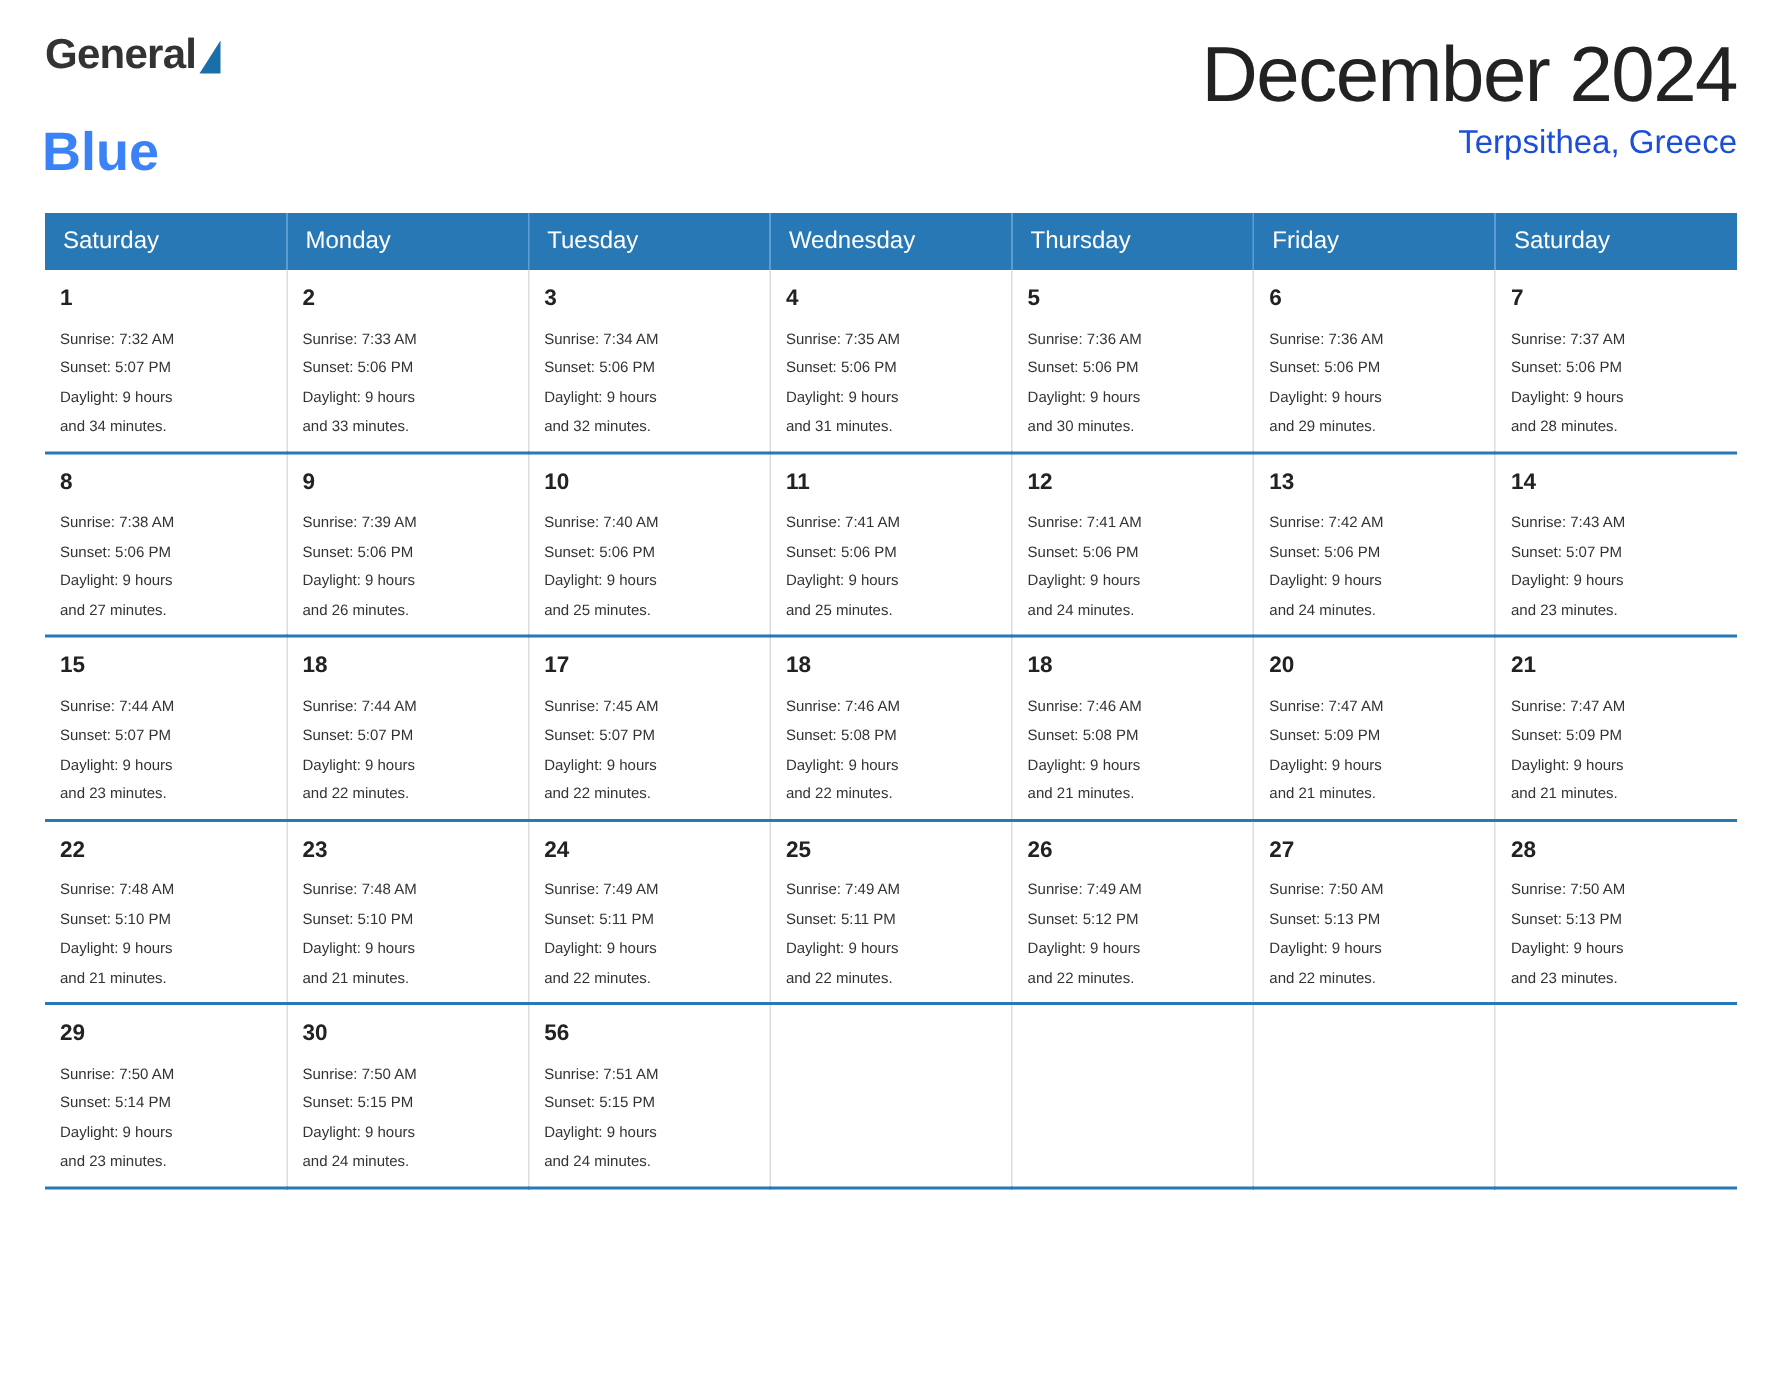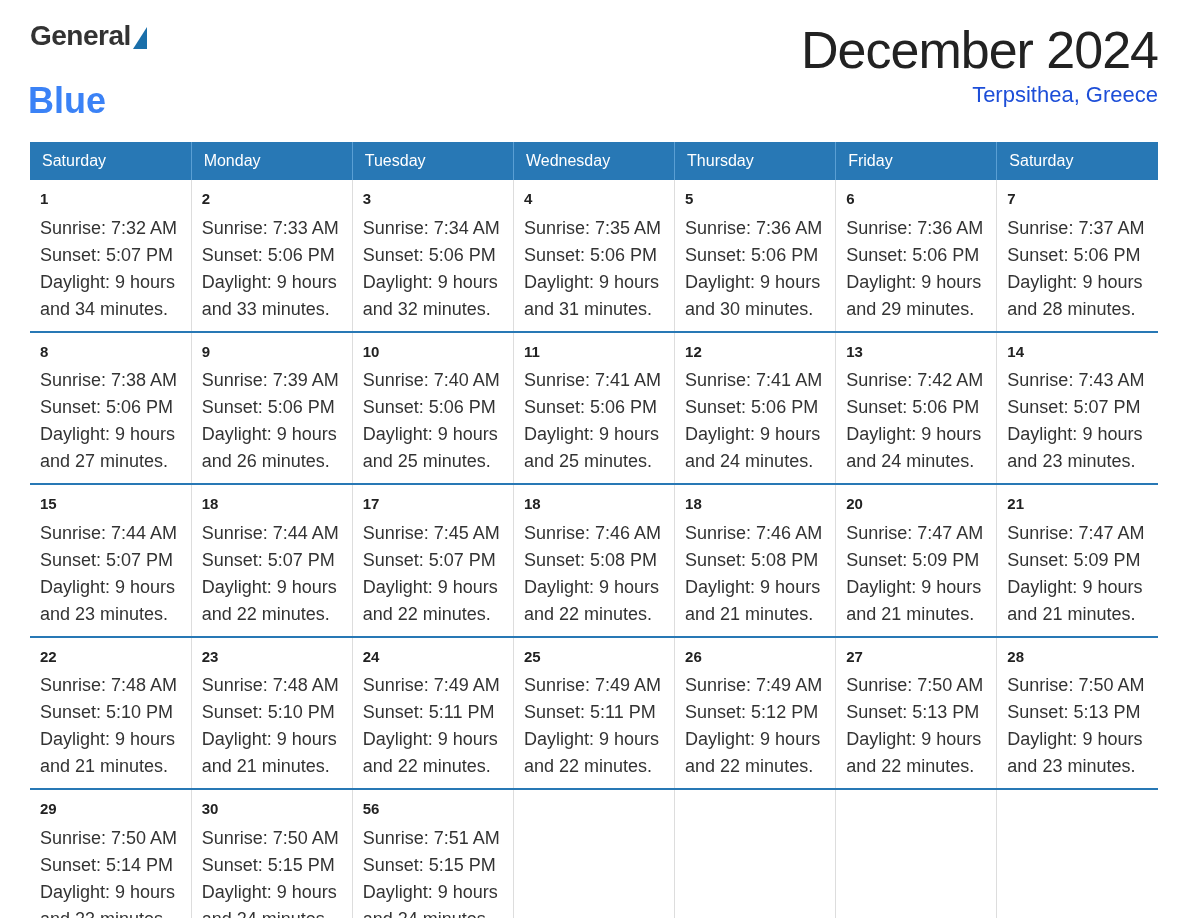--- a/index.html
+++ b/index.html
@@ -89,21 +89,21 @@
     }
     tbody td:last-child { border-right: none; }
     .day-number {
       font-size: 15px;
       font-weight: bold;
       color: #222;
       display: block;
       margin-bottom: 4px;
     }
     .day-info {
-      font-size: 18px;
+      font-size: 10px;
       color: #333;
     }
     .empty-cell {
       background: #fff;
     }
   </style>
 </head>
 <body>
 
 <div class="header">

